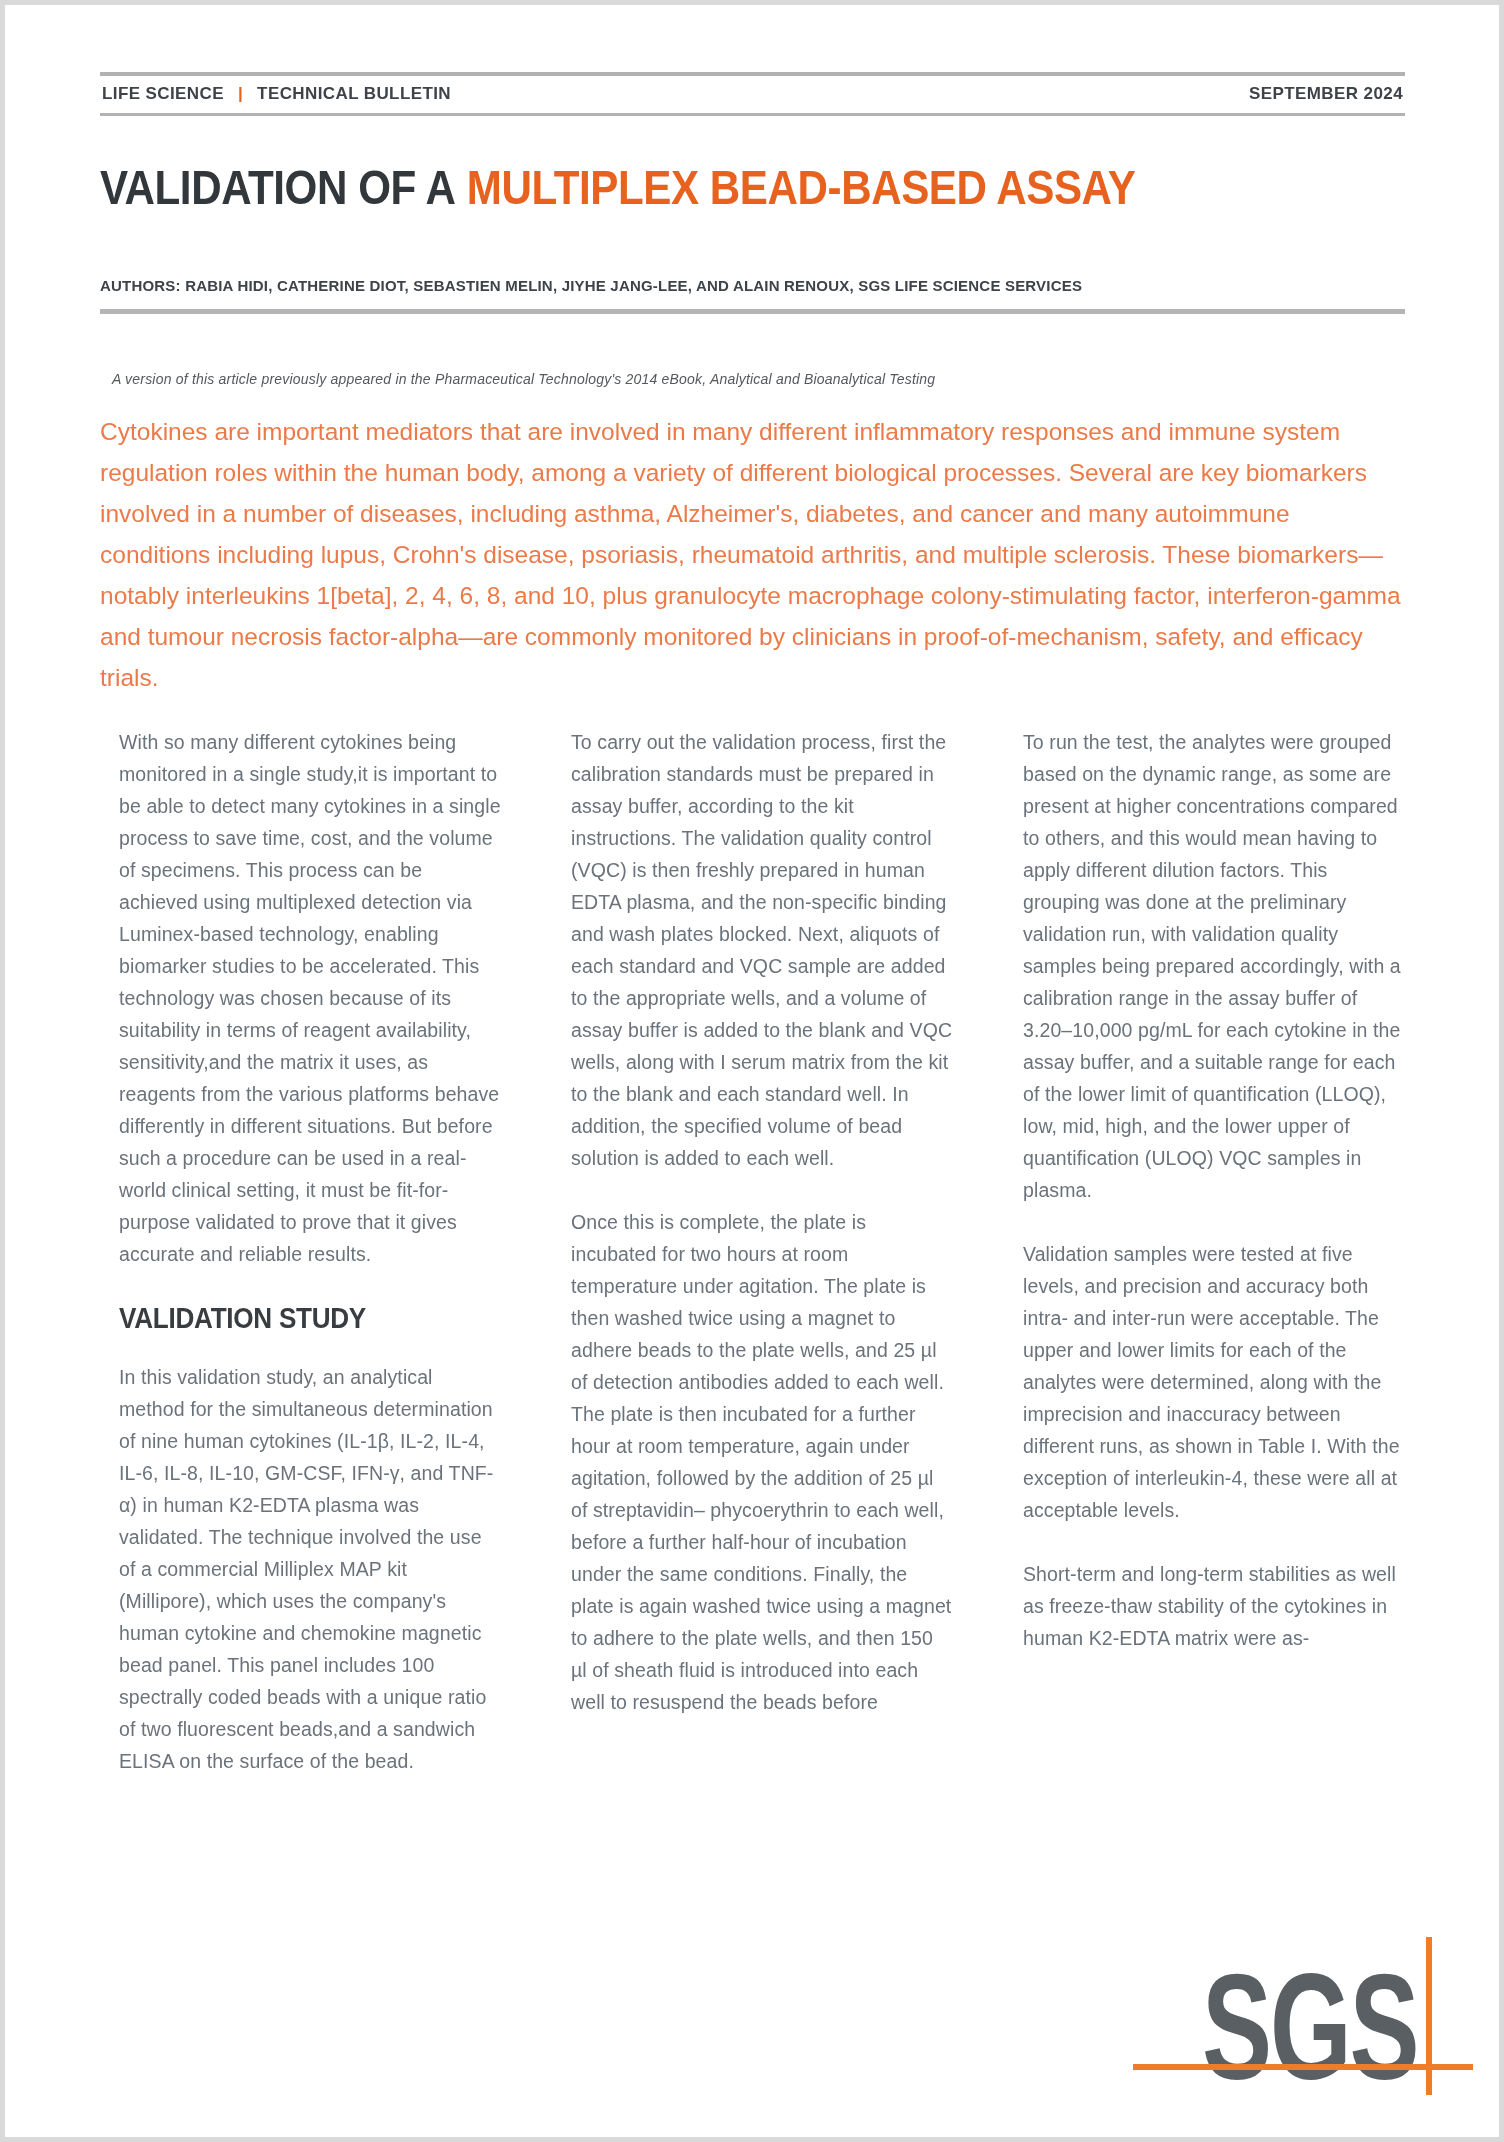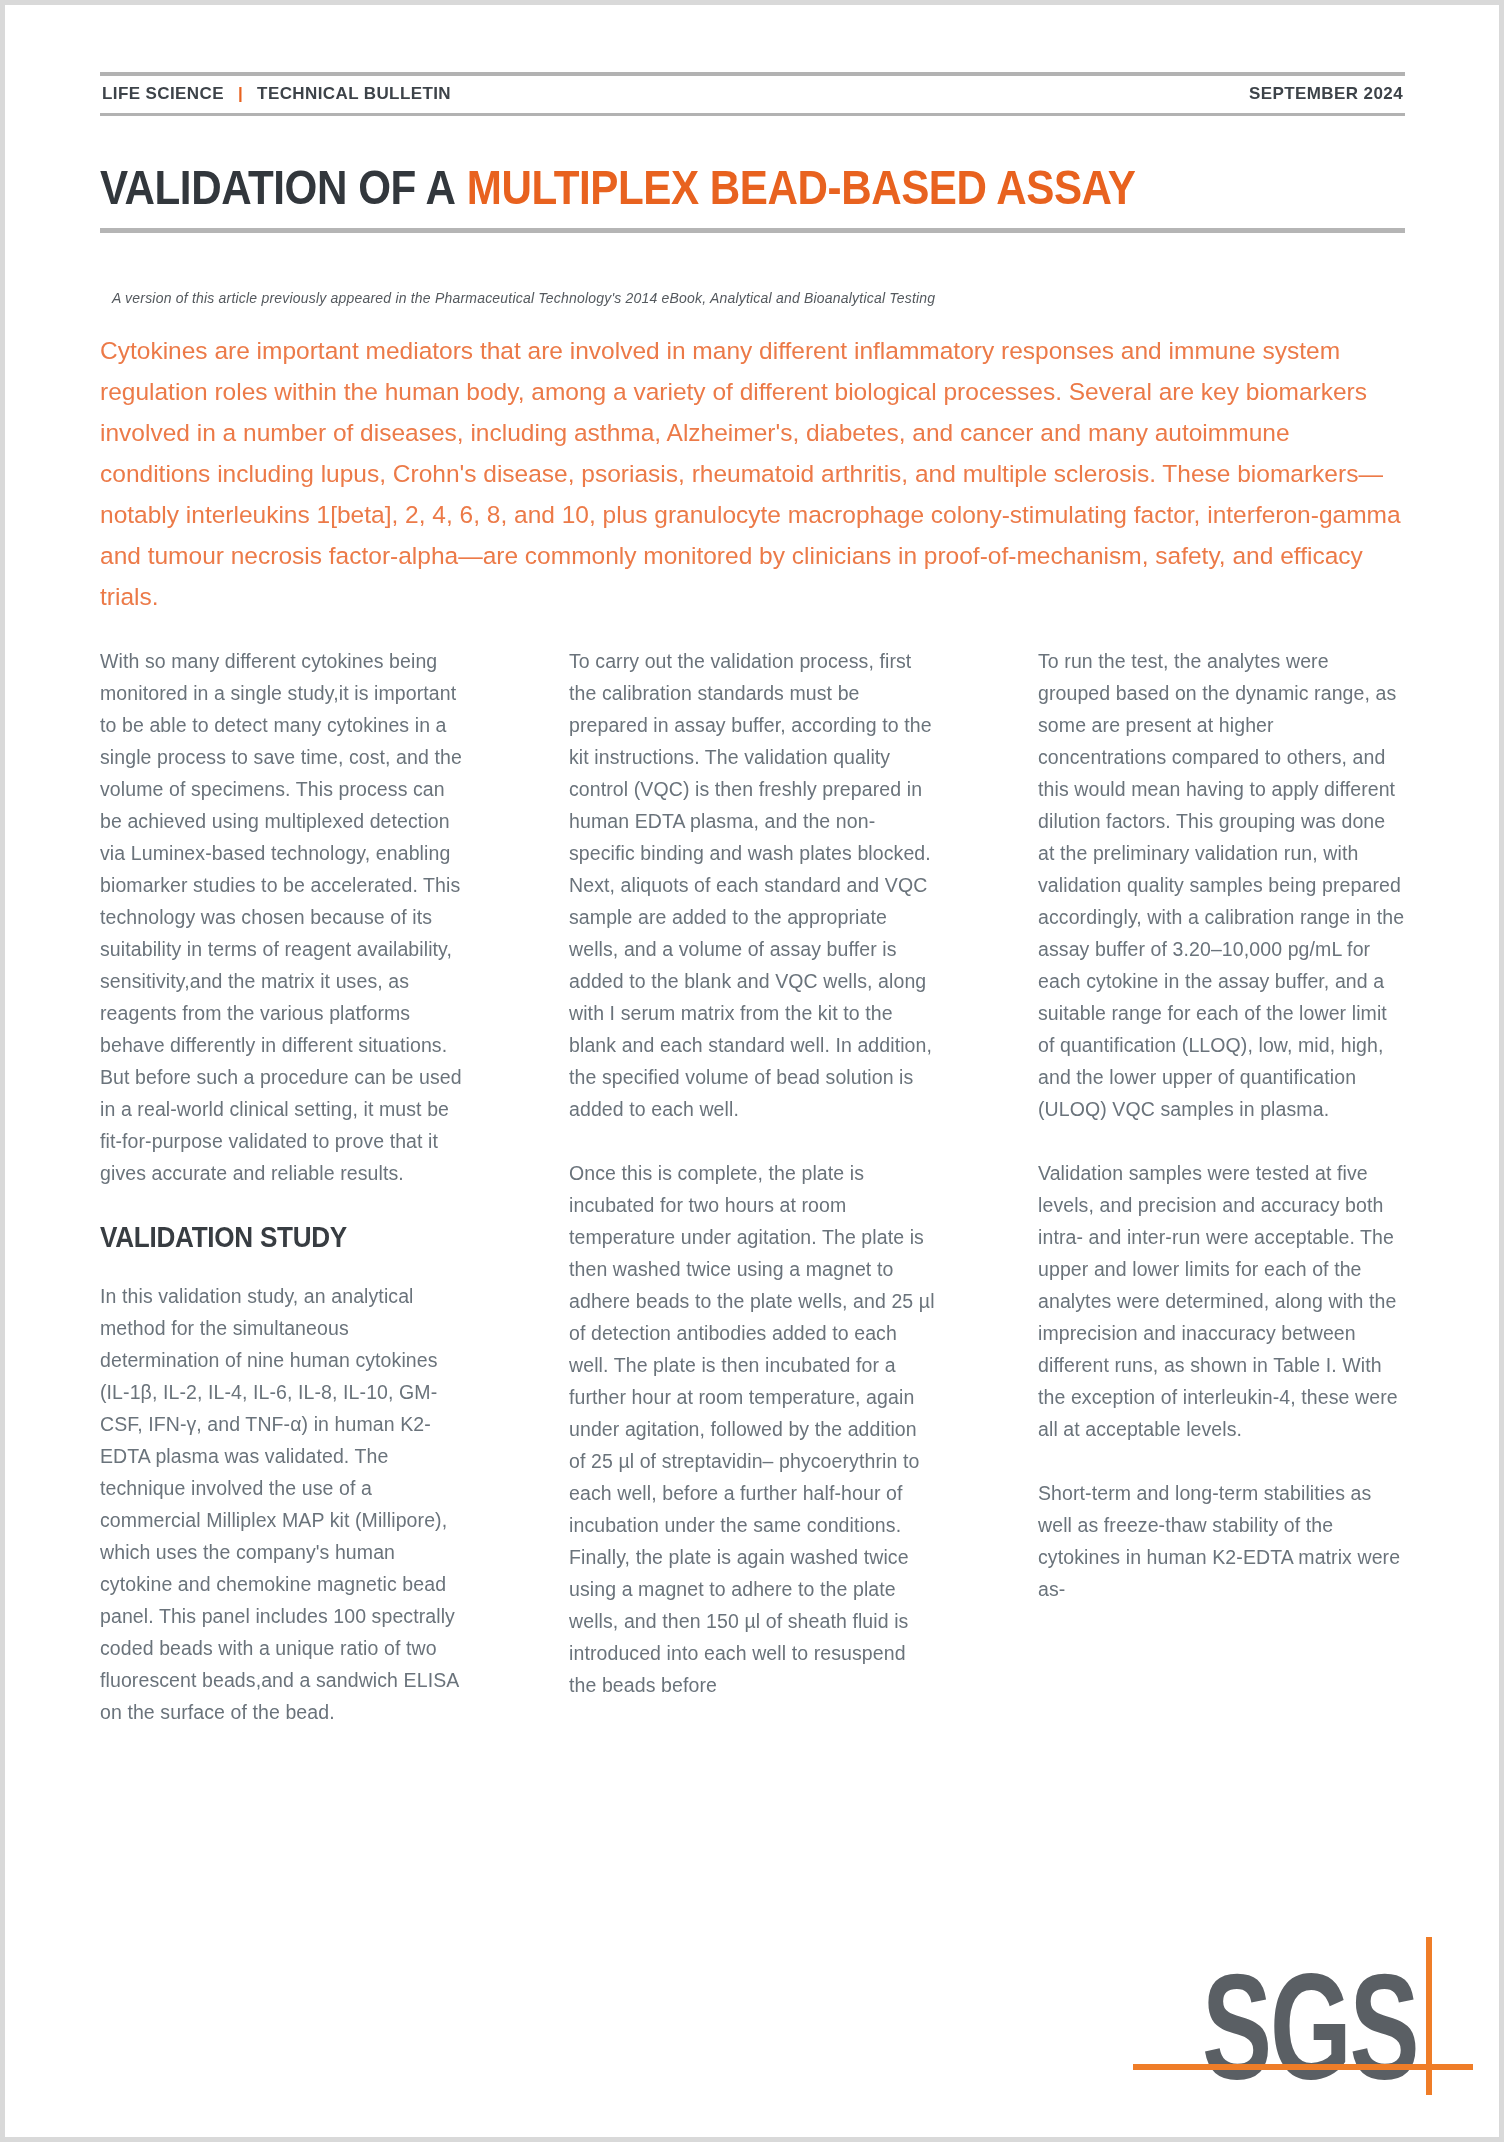--- a/index.html
+++ b/index.html
@@ -52,21 +52,21 @@
 
   
   .lead {
     margin-top:24px;
     font-size:24.5px; line-height:41px; color:#ec7a48;
   }
 
   
   .cols {
     margin-top:28px;
-    display:flex; gap:102px;
+    display:flex; gap:70px;margin-left:19px;
   }
   .col { flex:1 1 0; min-width:0; }
   .col p {
     margin:0 0 32px 0;
     font-size:19.5px; line-height:32px; color:#6a737b; letter-spacing:.1px;
   }
   .col h2 {
     margin:10px 0 26px 0;
     font-size:29px; font-weight:bold; color:#383d42;
     transform:scaleX(0.9); transform-origin:left center;
@@ -100,20 +100,21 @@
       <div>
         <span>LIFE SCIENCE</span><span class="sep">|</span><span>TECHNICAL BULLETIN</span>
       </div>
       <div>SEPTEMBER 2024</div>
     </div>
 
     <h1 class="title">
       <span>VALIDATION OF A</span><span class="accent">MULTIPLEX BEAD-BASED ASSAY</span>
     </h1>
 
+    <div class="authors">AUTHORS:  RABIA HIDI, CATHERINE DIOT, SEBASTIEN MELIN, JIYHE JANG-LEE, AND ALAIN RENOUX, SGS LIFE SCIENCE SERVICES</div>
     <div class="rule"></div>
 
     <div class="note">A version of this article previously appeared in the Pharmaceutical Technology's 2014 eBook, Analytical and Bioanalytical Testing</div>
 
     <div class="lead">Cytokines are important mediators that are involved in many different inflammatory responses and immune system regulation roles within the human body, among a variety of different biological processes. Several are key biomarkers involved in a number of diseases, including asthma, Alzheimer's, diabetes, and cancer and many autoimmune conditions including lupus, Crohn's disease, psoriasis, rheumatoid arthritis, and multiple sclerosis. These biomarkers—notably interleukins 1[beta], 2, 4, 6, 8, and 10, plus granulocyte macrophage colony-stimulating factor, interferon-gamma and tumour necrosis factor-alpha—are commonly monitored by clinicians in proof-of-mechanism, safety, and efficacy trials.</div>
 
     <div class="cols">
 
       <div class="col">
         <p>With so many different cytokines being monitored in a single study,it is important to be able to detect many cytokines in a single process to save time, cost, and the volume of specimens. This process can be achieved using multiplexed detection via Luminex-based technology, enabling biomarker studies to be accelerated. This technology was chosen because of its suitability in terms of reagent availability, sensitivity,and the matrix it uses, as reagents from the various platforms behave differently in different situations. But before such a procedure can be used in a real-world clinical setting, it must be fit-for-purpose validated to prove that it gives accurate and reliable results.</p>

